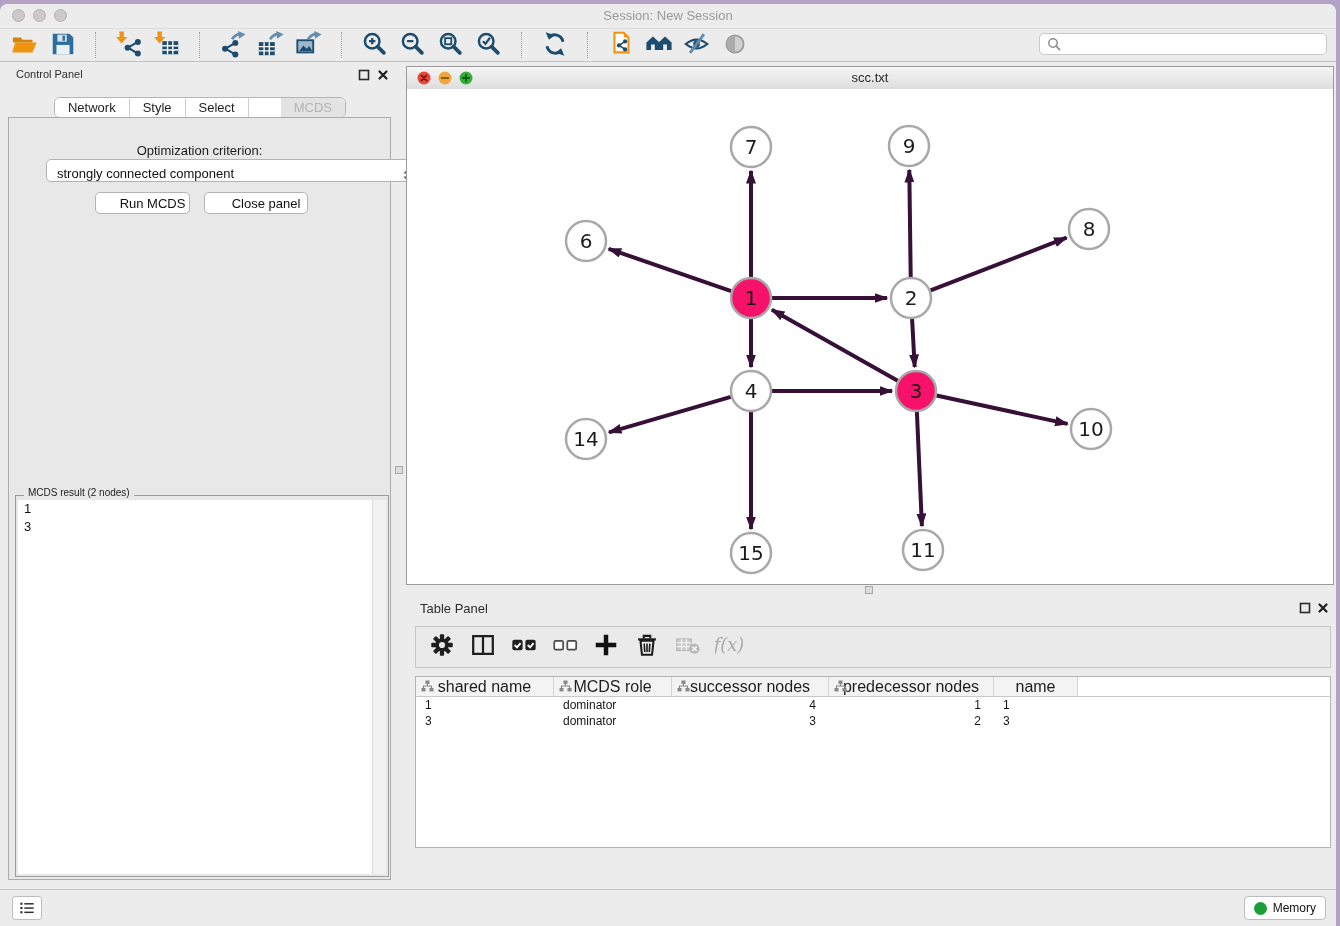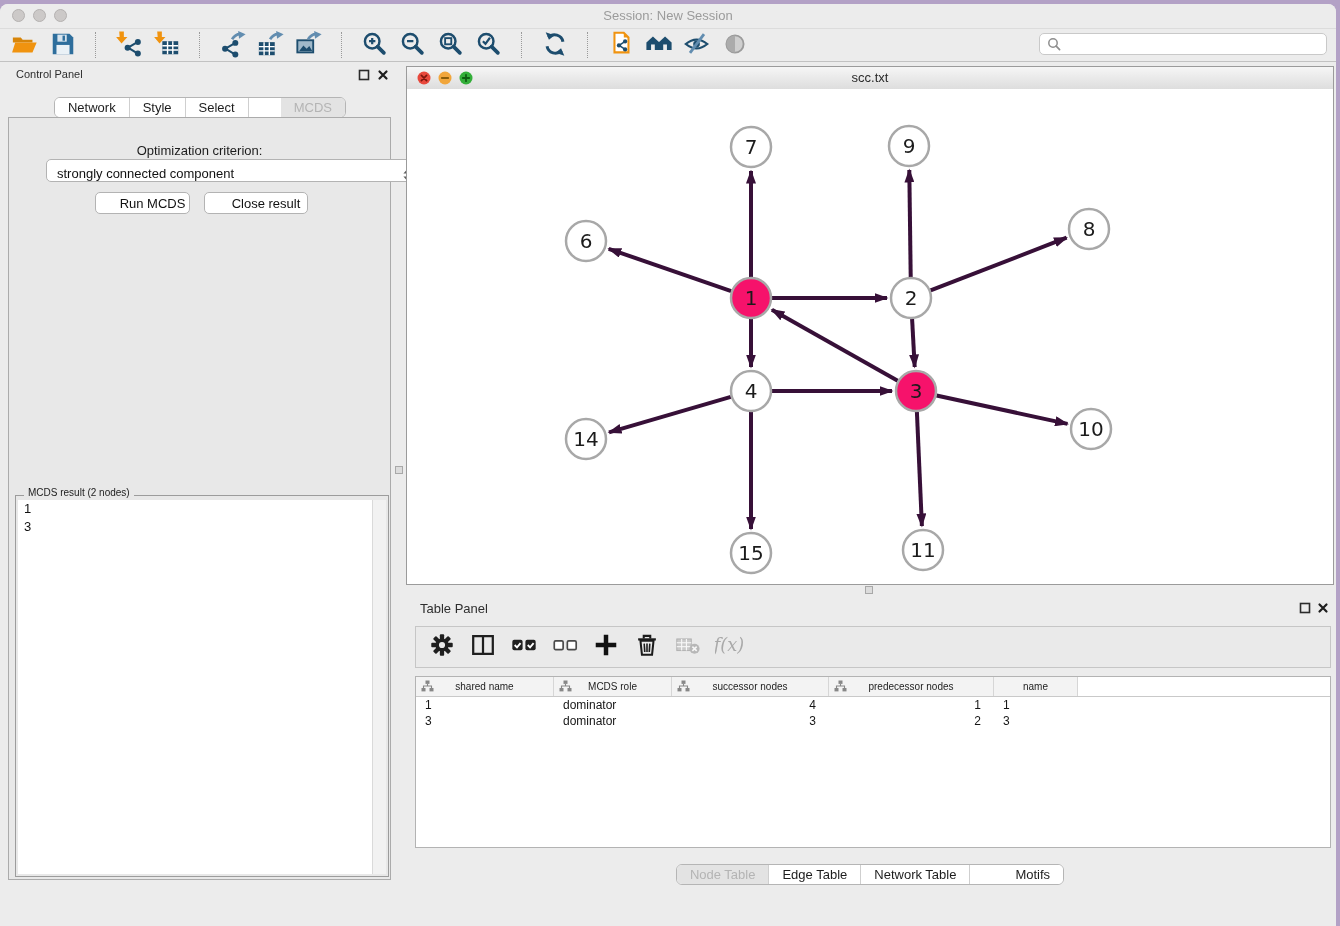--- a/index.html
+++ b/index.html
@@ -58,21 +58,21 @@
   .net-title{position:absolute;left:0;right:0;top:3px;text-align:center;font-size:13px;color:#2a2a2a;}
   .net-canvas{position:absolute;left:0;top:22px;right:0;bottom:0;background:#fff;}
   .net-canvas svg{width:100%;height:100%;display:block;}
   
   .tp-header{position:absolute;left:406px;top:591px;width:930px;height:26px;}
   .tp-title{position:absolute;left:14px;top:6px;font-size:13px;color:#2e2e2e;}
   .tp-toolbar{position:absolute;left:415px;top:622px;width:916px;height:42px;background:#eaeaea;border:1px solid #c6c6c6;box-sizing:border-box;display:flex;align-items:center;padding-left:10px;gap:9px;}
   .tp-toolbar .tb-btn{width:32px;height:32px;}
   .table-region{position:absolute;left:415px;top:672px;width:916px;height:172px;background:#fff;border:1px solid #b3b3b3;box-sizing:border-box;overflow:hidden;}
   .thead{display:flex;height:19px;border-bottom:1px solid #c9c9c9;}
-  .th{position:relative;background:#f3f3f3;border-right:1px solid #d6d6d6;display:flex;align-items:center;justify-content:center;font-size:10px;color:#1d1d1d;box-sizing:border-box;flex:none;}
+  .th{position:relative;background:#f3f3f3;border-right:1px solid #d6d6d6;display:flex;align-items:center;justify-content:center;font-size:16px;color:#1d1d1d;box-sizing:border-box;flex:none;}
   .th .tree-ico{position:absolute;left:5px;top:3px;width:13px;height:12px;}
   .th .tree-ico svg{width:13px;height:12px;display:block;}
   .th-fill{flex:1;background:#fff;}
   .trow{display:flex;height:16px;align-items:center;}
   .td{font-size:12px;color:#161616;box-sizing:border-box;flex:none;overflow:hidden;white-space:nowrap;}
   .td.left{padding-left:9px;text-align:left;}
   .td.right{padding-right:13px;text-align:right;}
   .tp-tabs{position:absolute;left:406px;top:860px;width:928px;display:flex;justify-content:center;}
   
   .statusbar{position:absolute;left:0;right:0;bottom:0;height:36px;background:#ececec;border-top:1px solid #c5c5c5;}
@@ -302,21 +302,21 @@
     <div class="dropdown">
       <span class="dd-text">strongly connected component</span>
       <span class="dd-arrows">
           <svg viewBox="0 0 10 12" width="10" height="12">
             <path d="M5 0.5 L8.6 4.5 H1.4 z" fill="#5c5c5c"></path>
             <path d="M5 11.5 L1.4 7.5 H8.6 z" fill="#5c5c5c"></path>
           </svg>
         </span>
     </div>
     <div class="btn run-btn">Run MCDS</div>
-    <div class="btn close-btn">Close result</div>
+    <div class="btn close-btn">Close panel</div>
     <div class="result-group">
       <span class="result-legend">MCDS result (2 nodes)</span>
       <div class="result-inner">
           <div class="result-item">1</div>
           <div class="result-item">3</div>
         </div>
       <div class="result-scroll" style="right:2px;top:4px;bottom:2px;position:absolute;"></div>
     </div>
   </div>
   <div class="gripper" style="left:395px;top:462px;"></div>
@@ -565,23 +565,33 @@
         </div>
         <div class="trow">
           <div class="td left" style="width: 138px;">3</div>
           <div class="td left" style="width: 118px;">dominator</div>
           <div class="td right" style="width: 157px;">3</div>
           <div class="td right" style="width: 165px;">2</div>
           <div class="td left" style="width: 84px;">3</div>
         </div>
       </div>
   </div>
-  <div class="tp-tabs">
-    <div class="seg-tabs" id="tp-tabs">
-        <div class="seg-tab active">Node Table</div>
-        <div class="seg-tab">Edge Table</div>
-        <div class="seg-tab">Network Table</div>
-        <div class="seg-tab">Motifs</div>
-      </div>
-  </div>
-
+
+  <div class="statusbar">
+    <div class="status-left-btn">
+      <svg viewBox="0 0 30 30">
+          <g fill="#2e2e2e">
+            <rect x="5" y="7" width="3.2" height="3.2"></rect>
+            <rect x="11" y="7.6" width="14" height="2.2"></rect>
+            <rect x="5" y="13.4" width="3.2" height="3.2"></rect>
+            <rect x="11" y="14" width="14" height="2.2"></rect>
+            <rect x="5" y="19.8" width="3.2" height="3.2"></rect>
+            <rect x="11" y="20.4" width="14" height="2.2"></rect>
+          </g>
+        </svg>
+    </div>
+    <div class="memory-btn">
+      <span class="mem-dot"></span>
+      <span>Memory</span>
+    </div>
+  </div>
 
 </div>
 
 </body></html>

